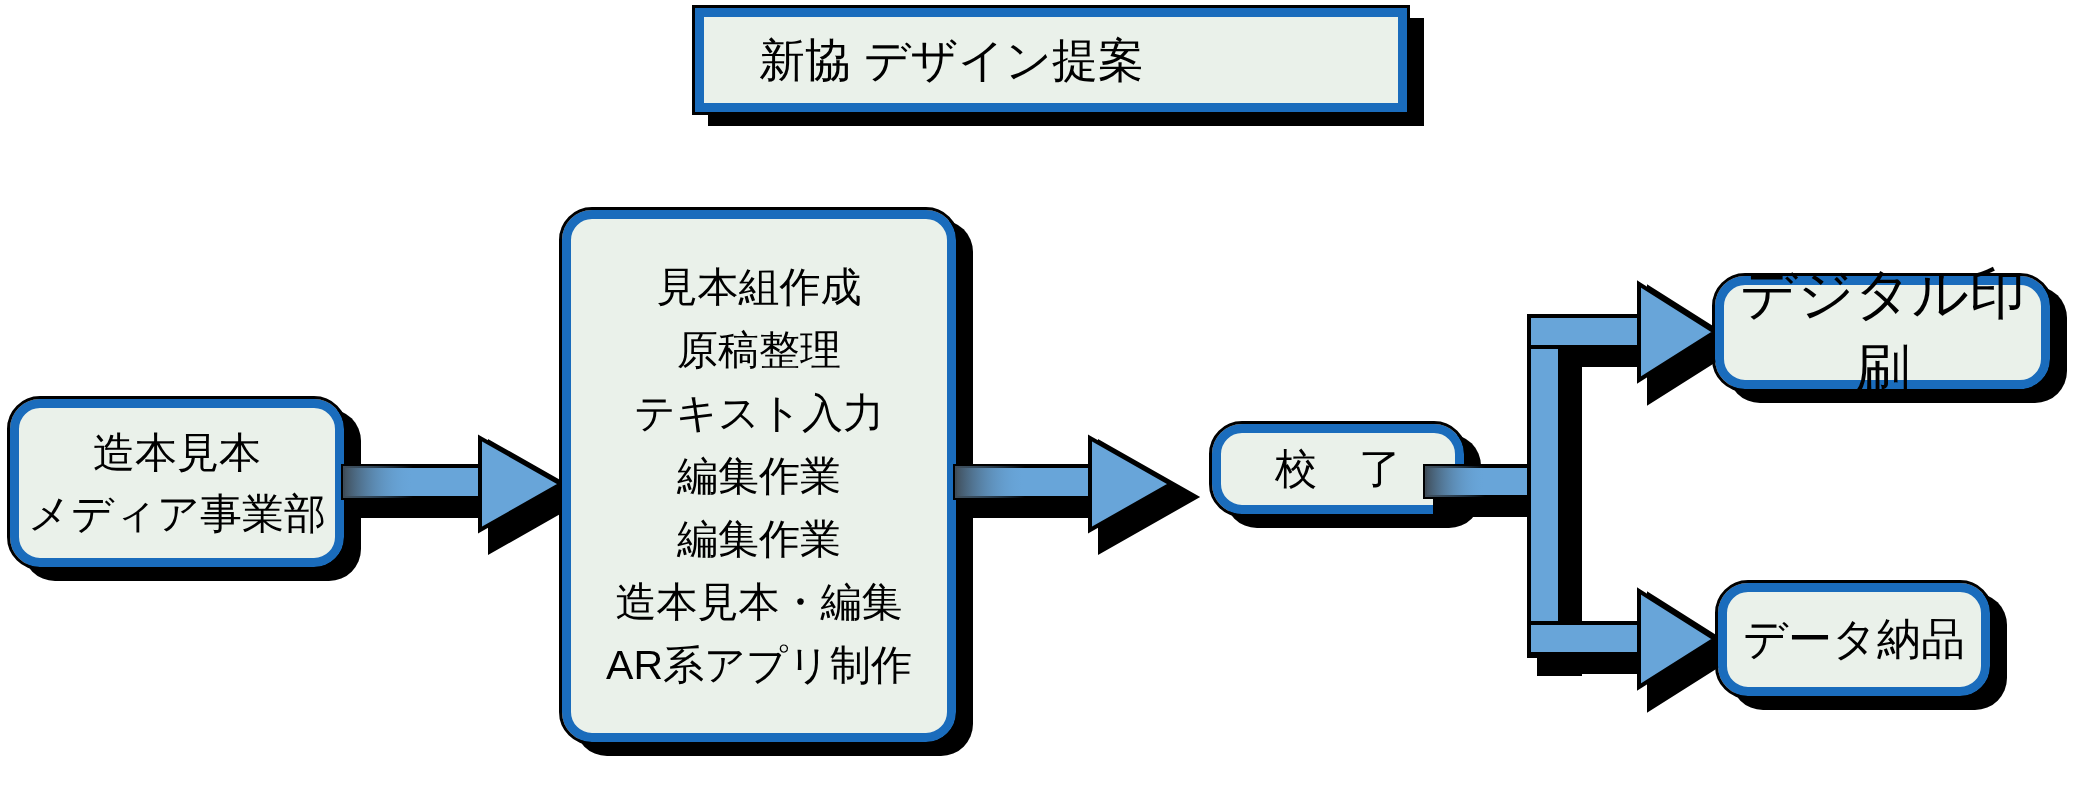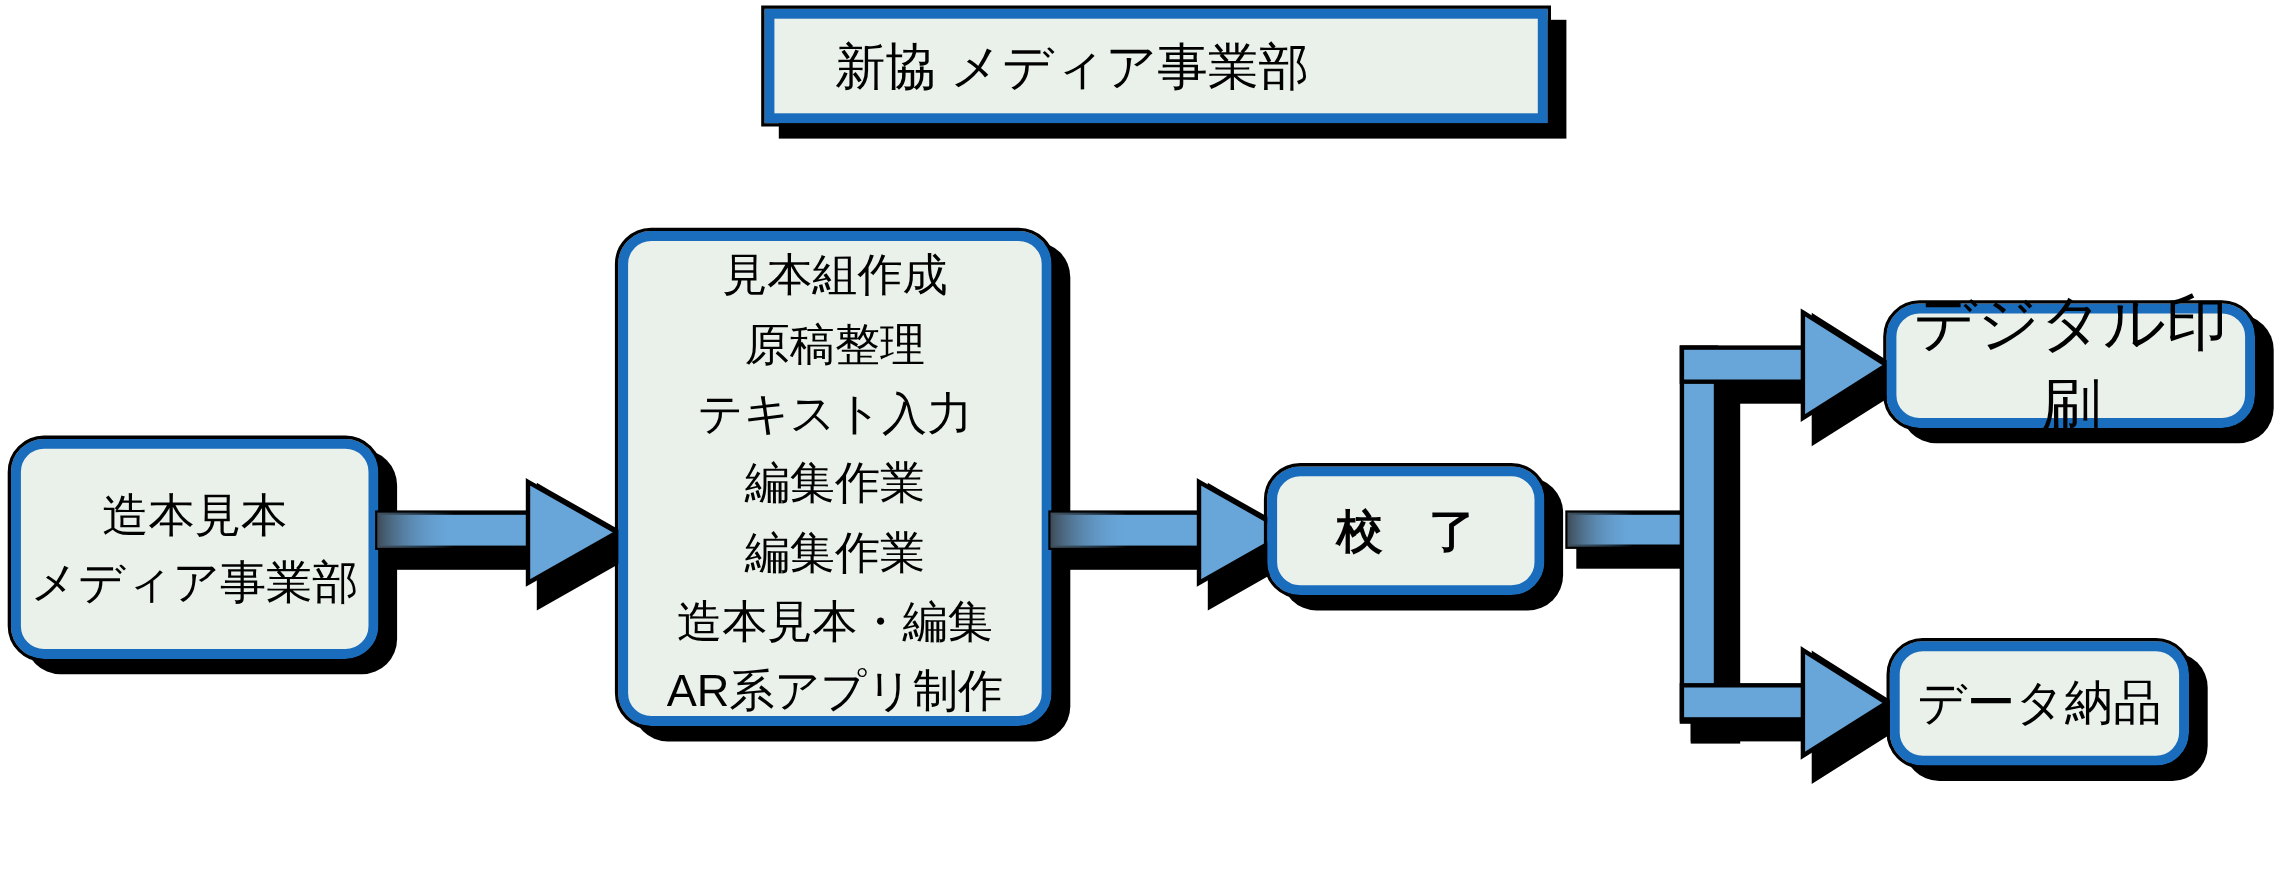--- a/index.html
+++ b/index.html
@@ -37,39 +37,39 @@
   .rounded { border-radius: 30px; }
   .title-box {
     left: 695px; top: 8px; width: 712px; height: 104px;
     align-items: flex-start;
     padding-left: 55px;
     justify-content: center;
     font-size: 46px;
     border-radius: 0;
   }
   .title-box .line { line-height: 1; }
-  .design-box  { left: 10px;   top: 399px; width: 334px; height: 200px; font-size: 42px; }
+  .design-box  { left: 10px;   top: 399px; width: 334px; height: 168px; font-size: 42px; }
   .design-box .line { line-height: 61px; }
-  .production-box { left: 562px; top: 210px; width: 394px; height: 450px; font-size: 41px; justify-content: space-between; }
+  .production-box { left: 562px; top: 210px; width: 394px; height: 532px; font-size: 41px; }
   .production-box .line { line-height: 63px; }
-  .proof-box   { left: 1152px; top: 424px; width: 252px; height: 117px; font-size: 42px; font-weight: bold; }
+  .proof-box   { left: 1212px; top: 424px; width: 252px; height: 90px; font-size: 42px; }
   .digital-box { left: 1715px; top: 276px; width: 335px; height: 113px; font-size: 56px; }
   .data-box    { left: 1718px; top: 583px; width: 272px; height: 113px; font-size: 44px; }
   .connector { position: absolute; overflow: visible; }
   .a1 { left: 343px;  top: 436px; }
   .a2 { left: 955px;  top: 436px; }
   .br { left: 1425px; top: 282px; }
 </style>
 </head>
 <body>
 
 <div class="canvas">
 
   <div class="node title-box">
-    <div class="line">新協 メディア事業部</div>
+    <div class="line">新協 デザイン提案</div>
   </div>
 
   <div class="node rounded design-box">
     <div class="line">造本見本</div>
     <div class="line">メディア事業部</div>
   </div>
 
   <svg class="connector a1" width="245" height="125" aria-hidden="true">
     <defs>
       <g id="arrow1shape">

